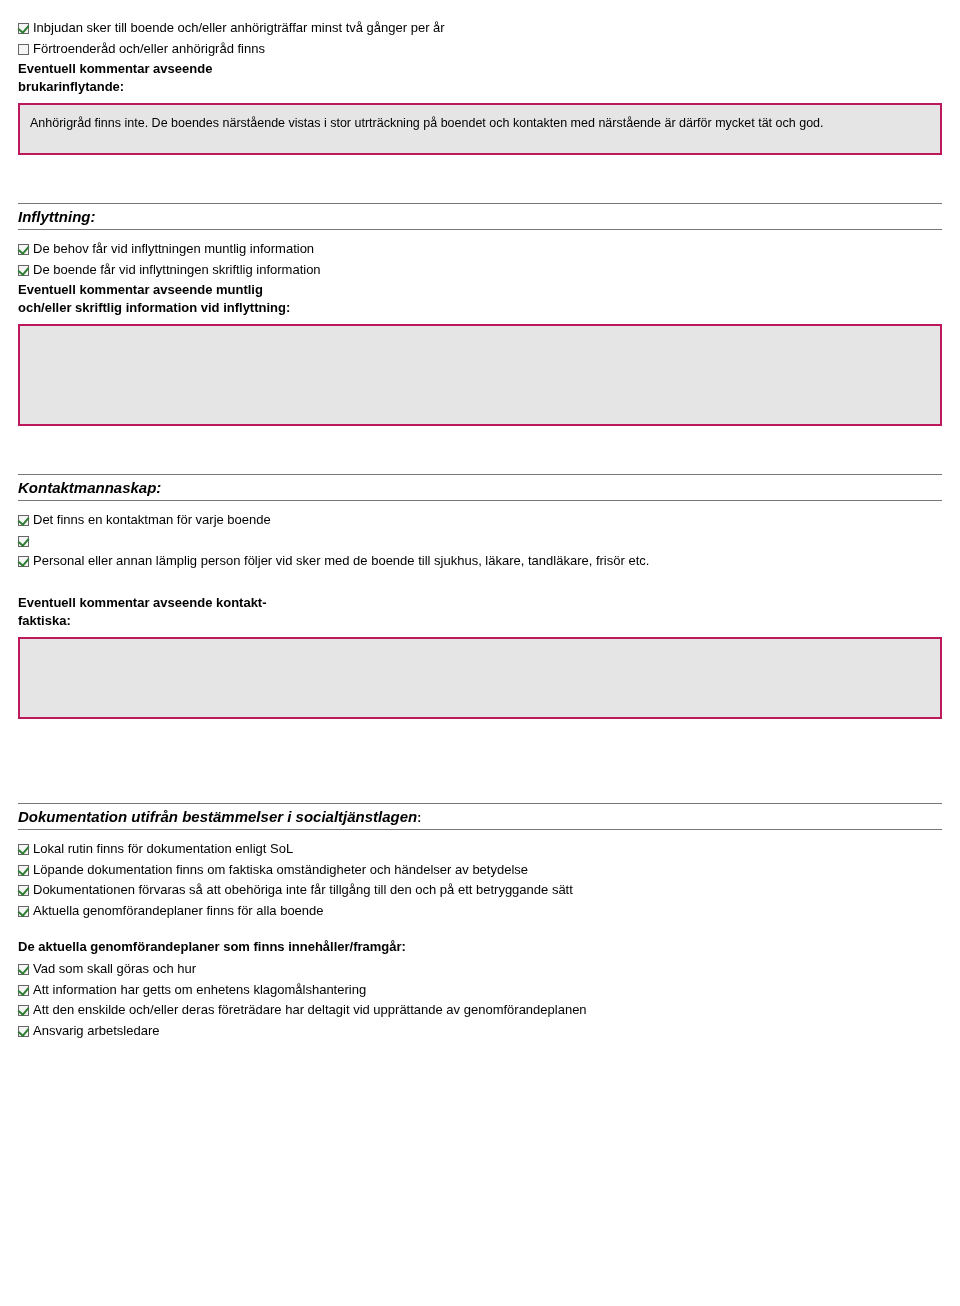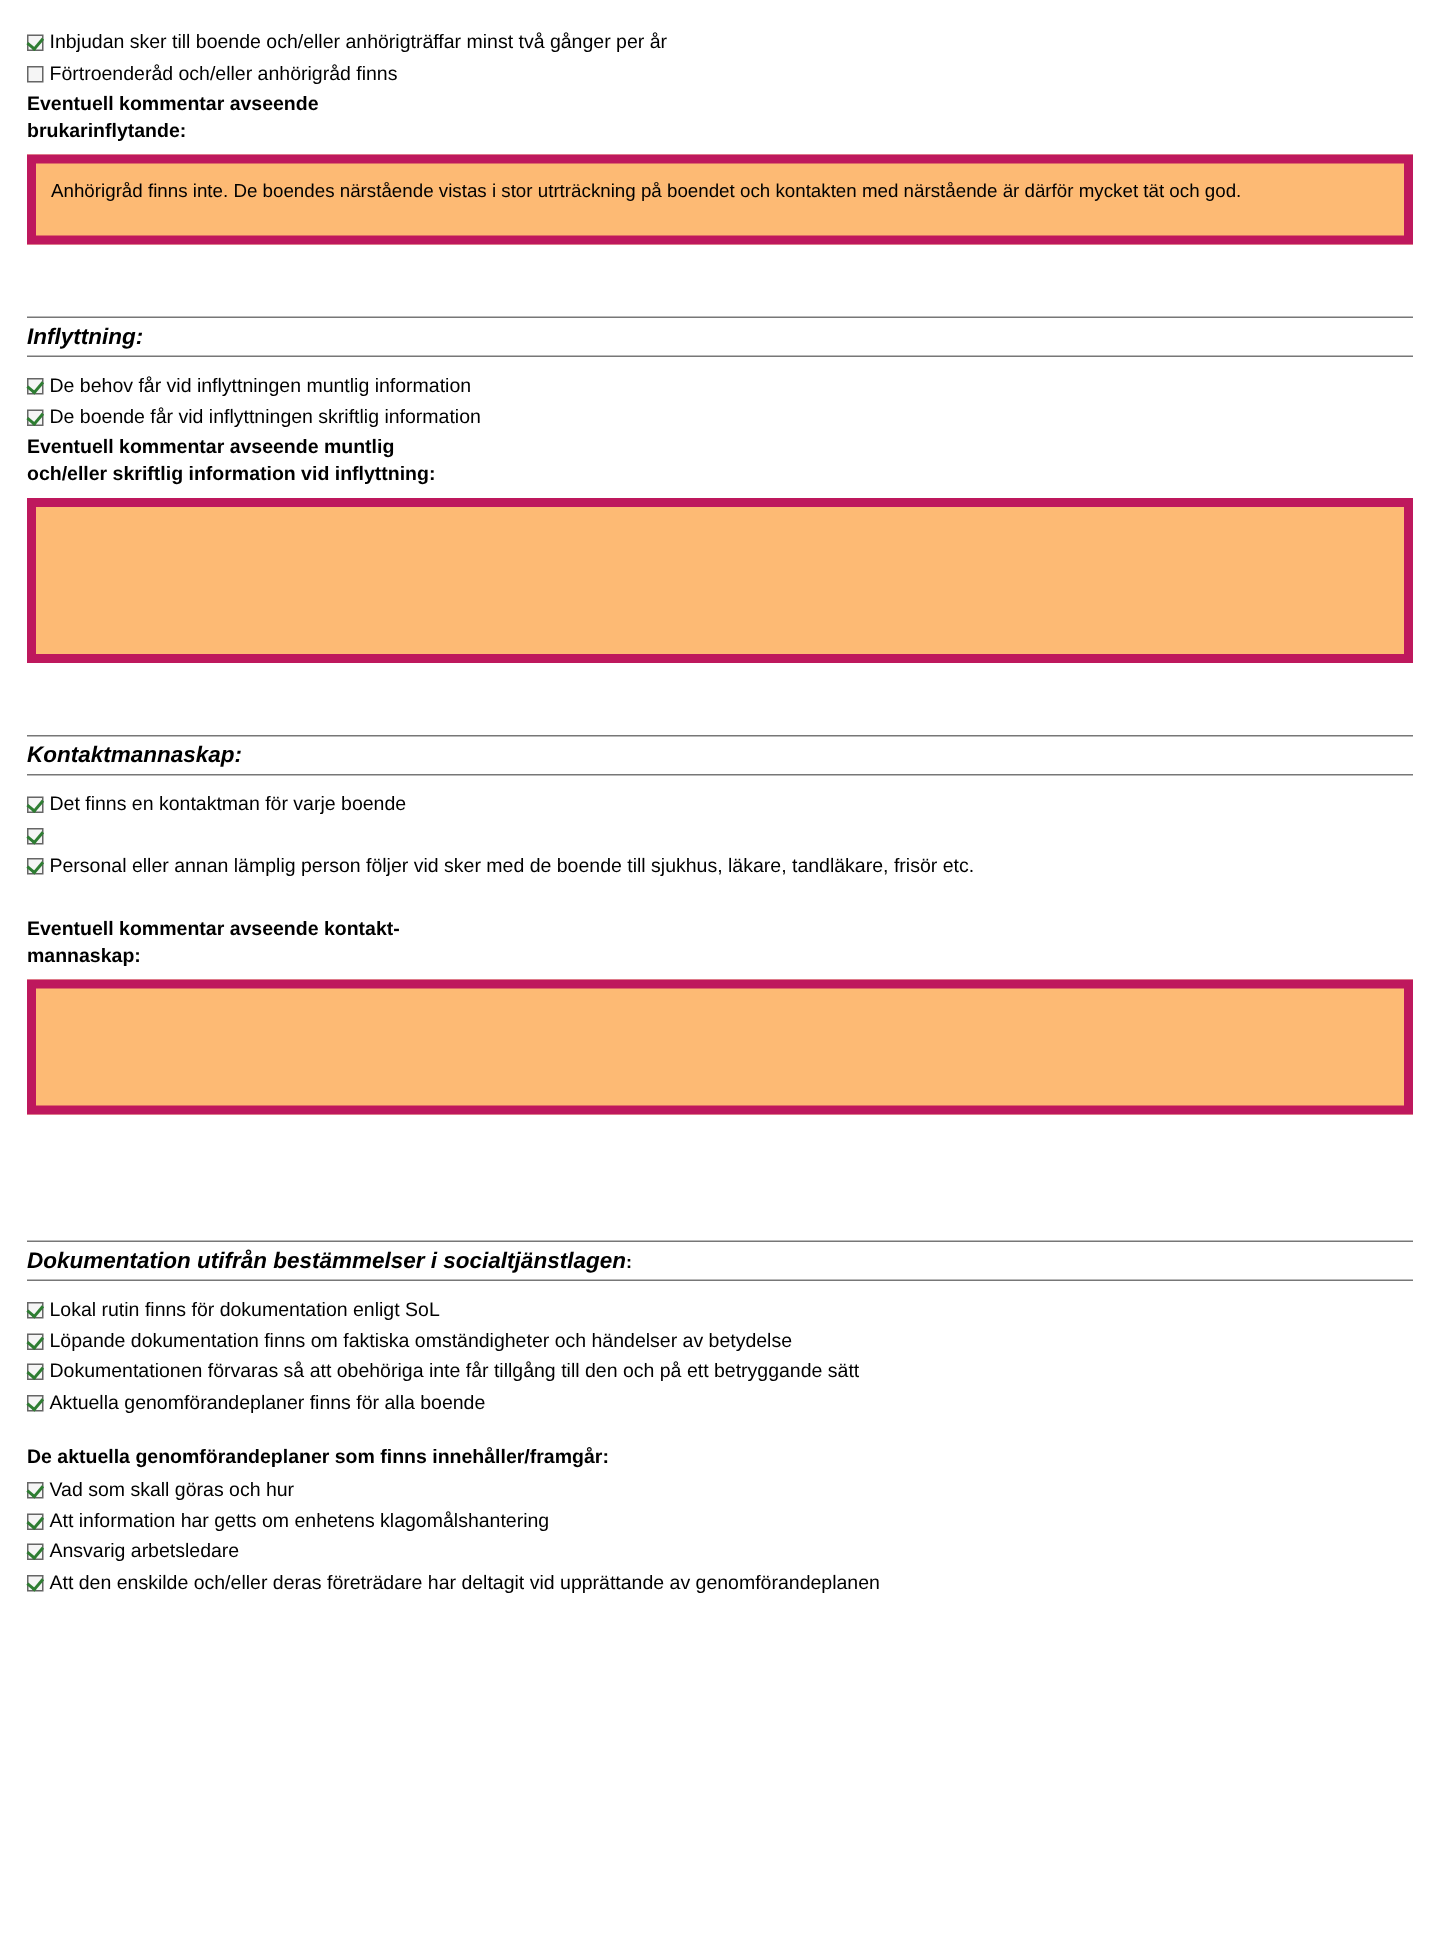--- a/index.html
+++ b/index.html
@@ -39,22 +39,22 @@
     border-right: 2px solid #2e7d32;
     border-bottom: 2px solid #2e7d32;
     transform: rotate(40deg);
   }
   .comment-label {
     font-weight: bold;
     margin-top: 0;
     line-height: 1.35;
   }
   .comment-box {
-    border: 6px solid #be185d;
-    background: #fdba74;
+    border: 2px solid #be185d;
+    background: #e5e5e5;
     padding: 10px 10px;
     margin-top: 8px;
     min-height: 28px;
     font-size: 12.5px;
     line-height: 1.4;
   }
   .comment-box.empty {
     min-height: 78px;
   }
   .section {
@@ -143,21 +143,21 @@
       <div class="cb-line">
         <span class="cb checked"></span>
       </div>
       <div class="cb-line">
         <span class="cb checked"></span><span>Personal eller annan lämplig person följer vid sker med de boende till sjukhus, läkare, tandläkare, frisör etc.</span>
       </div>
     </div>
 
     <div class="comment-label" style="margin-top:24px">
       <span>Eventuell kommentar avseende kontakt-</span><br>
-      <span>mannaskap:</span>
+      <span>faktiska:</span>
     </div>
     <div class="comment-box empty" style="min-height:58px"></div>
   </div>
 
   <div class="spacer-lg"></div>
 
   <div class="section" style="margin-top:42px">
     <hr class="section-sep">
     <div class="section-title small-tail">
       <span>Dokumentation utifrån bestämmelser i socialtjänstlagen</span><span class="tail-colon">:</span>
@@ -182,21 +182,21 @@
     <div class="subhead">De aktuella genomförandeplaner som finns innehåller/framgår:</div>
 
     <div>
       <div class="cb-line">
         <span class="cb checked"></span><span>Vad som skall göras och hur</span>
       </div>
       <div class="cb-line">
         <span class="cb checked"></span><span>Att information har getts om enhetens klagomålshantering</span>
       </div>
       <div class="cb-line">
+        <span class="cb checked"></span><span>Att den enskilde och/eller deras företrädare har deltagit vid upprättande av genomförandeplanen</span>
+      </div>
+      <div class="cb-line">
         <span class="cb checked"></span><span>Ansvarig arbetsledare</span>
       </div>
-      <div class="cb-line">
-        <span class="cb checked"></span><span>Att den enskilde och/eller deras företrädare har deltagit vid upprättande av genomförandeplanen</span>
-      </div>
     </div>
   </div>
 
 </div>
 
 </body></html>

